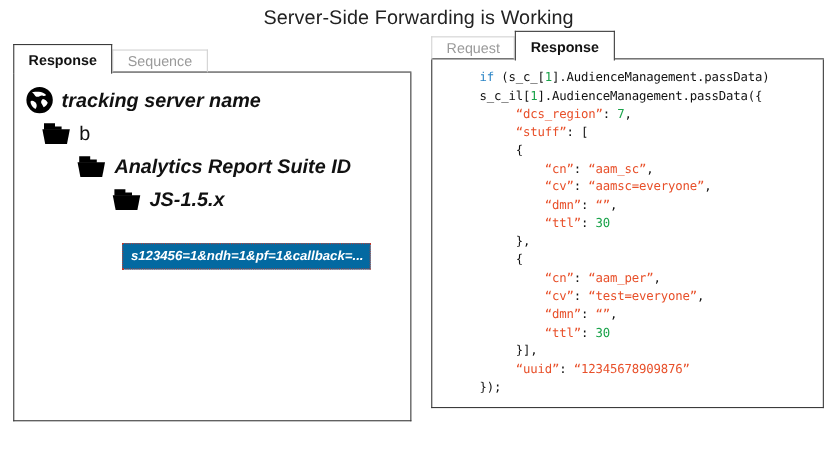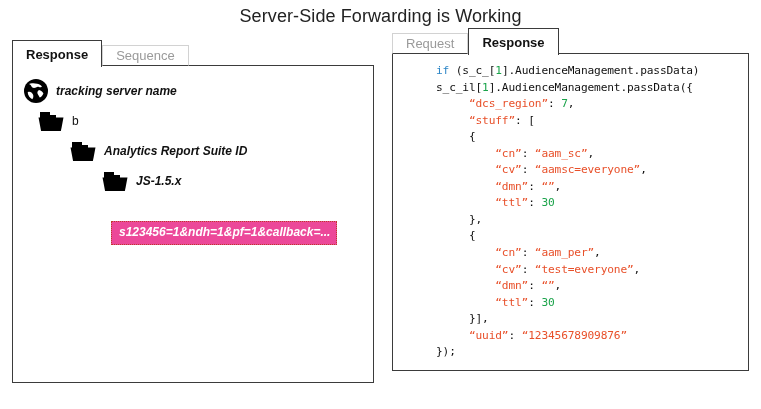--- a/index.html
+++ b/index.html
@@ -101,21 +101,21 @@
   }
   .tree-row .icon-wrap {
     width: 34px;
     height: 28px;
     flex: 0 0 34px;
     display: flex;
     align-items: center;
     justify-content: center;
   }
   .tree-row .row-label {
-    font-size: 12px;
+    font-size: 18px;
     color: #111111;
     padding-left: 3px;
     white-space: nowrap;
     text-align: center;
   }
   .tree-row .row-label.italic { font-style: italic; font-weight: 600; }
 
   .leaf-row {
     display: flex;
     align-items: center;
@@ -199,21 +199,21 @@
         <div class="tree-row" style="padding-left: 86px;">
           <span class="icon-wrap">
             <svg width="28" height="24" viewBox="0 0 28 24" aria-hidden="true">
               <path d="M2 3 h10 v3 h6 v3 H2 Z" fill="#000"></path>
               <path d="M0.5 8.5 h25 l-2.6 13.5 h-19.8 Z" fill="#000"></path>
             </svg>
           </span>
           <span class="row-label italic">JS-1.5.x</span>
         </div>
         <div class="leaf-row" style="padding-left: 98px;">
-          <span class="leaf-chip" style="background: #ec4899; border-color: rgb(192, 57, 43); margin-top: 45px;">s123456=1&amp;ndh=1&amp;pf=1&amp;callback=...</span>
+          <span class="leaf-chip" style="background: #0369a1; border-color: rgb(192, 57, 43); margin-top: 45px;">s123456=1&amp;ndh=1&amp;pf=1&amp;callback=...</span>
         </div>
       </div>
   </div>
 </div>
 
 <div class="panel" id="response-panel">
   <div class="tabbar">
     <div class="tab inactive">
       <span>Request</span>
     </div>

